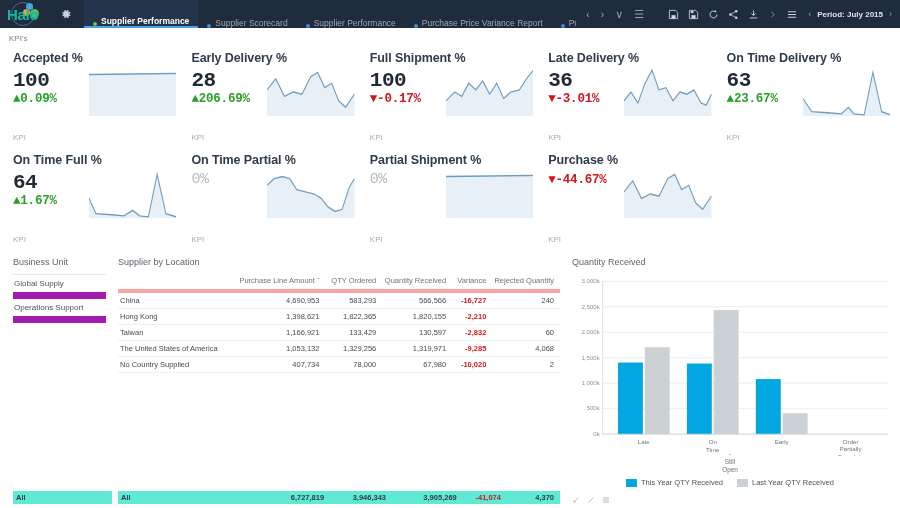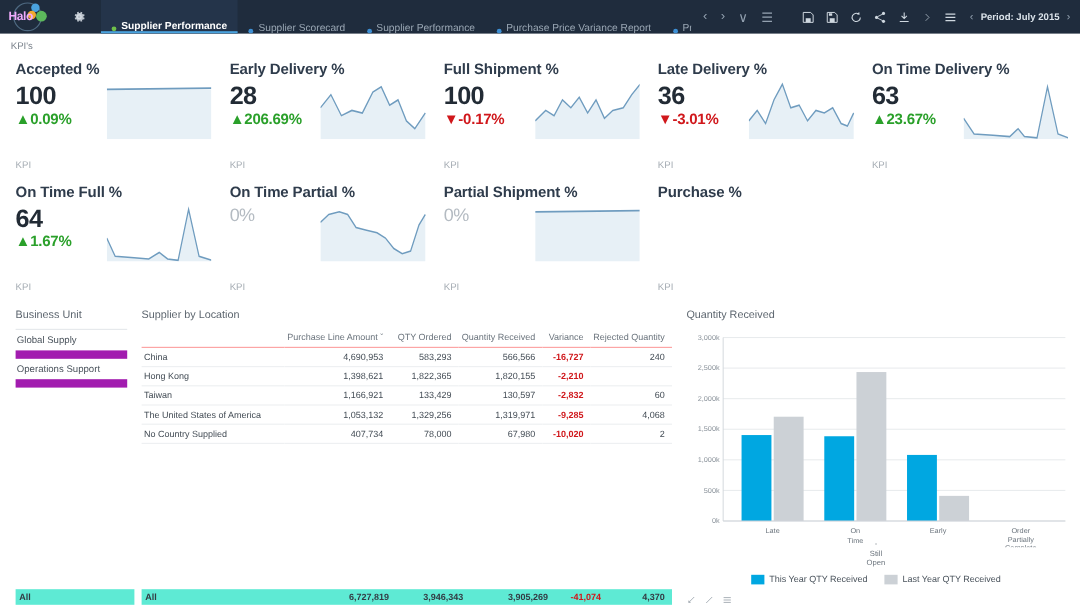--- a/index.html
+++ b/index.html
@@ -12,21 +12,21 @@
     -webkit-font-smoothing: antialiased;
   }
 
   
   .topbar {
     height:28px; background:#1f2c3d; display:flex; align-items:stretch;
     color:#c3ccd6; position:relative;
   }
   .logo {
     width:52px; display:flex; align-items:center; padding-left:7px;
-    font-size:10px; font-weight:bold; color:#f0abfc; letter-spacing:-.3px;
+    font-size:15px; font-weight:bold; color:#14b8a6; letter-spacing:-.3px;
     position:relative;
     text-align:center;
   }
   .logo .ring {
     position:absolute; left:11px; top:2px; width:24px; height:24px;
     border:1.4px solid #4f6a82; border-radius:50%;
   }
   .logo .d1,.logo .d2,.logo .d3 { position:absolute; border-radius:50%; }
   .logo .d1 { width:7px; height:7px; background:#4aa3df; left:26px; top:3px; }
   .logo .d2 { width:7px; height:7px; background:#f0a830; left:23px; top:9px; }
@@ -61,21 +61,21 @@
   .kpis-label { padding:6px 0 2px 9px; font-size:8px; color:#7b838c; }
   .kpi-grid {
     display:grid; grid-template-columns:repeat(5,1fr);
     padding:0 4px;
   }
   .kpi {
     padding:6px 6px 4px 9px; height:102px; position:relative;
   }
   .kpi-title { font-size:12.5px; font-weight:bold; color:#2f3c4c; letter-spacing:-.1px; }
   .kpi-body { display:flex; align-items:flex-start; margin-top:5px; }
-  .kpi-nums { width:76px; flex:0 0 auto; }
+  .kpi-nums { width:76px; flex:0 0 auto;font-family:Liberation Mono, monospace; }
   .kpi-value { font-size:21px; font-weight:bold; color:#222b35; line-height:1.02; letter-spacing:-.5px;}
   .kpi-value.muted { font-size:15px; font-weight:normal; color:#b4bbc2; }
   .kpi-delta { font-size:12.5px; font-weight:bold; margin-top:1px; letter-spacing:-.2px; }
   .kpi-delta.up { color:#2aa02a; }
   .kpi-delta.down { color:#d0171b; }
   .kpi-delta.lone { font-size:12.5px; }
   .spark { flex:1 1 auto; height:48px; margin-top:-2px; }
   .spark svg { display:block; width:100%; height:100%; }
   .kpi-foot { position:absolute; left:9px; bottom:5px; font-size:8px; color:#a6adb4; }
 
@@ -85,21 +85,21 @@
   .panel-tbl { width:452px; flex:0 0 auto; padding:6px 4px 0 6px; }
   .panel-chart { flex:1 1 auto; padding:6px 8px 0 8px; }
   .panel-title { font-size:9px; color:#5d666f; margin-bottom:7px; }
 
   .bu-list { border-top:1px solid #e6e9ec; }
   .bu-item { font-size:8px; color:#4a535c; padding:4px 0 4px 1px; border-bottom:7px solid #a21caf; cursor:pointer;}
 
   table.grid { width:100%; border-collapse:collapse; font-size:7.5px; }
   table.grid th {
     font-weight:normal; color:#6b747d; text-align:right; padding:2px 6px 4px 2px;
-    border-bottom:1px solid #fca5a5; white-space:nowrap;
+    border-bottom:4px solid #fca5a5; white-space:nowrap;
   }
   table.grid th.first { text-align:left; }
   table.grid td {
     text-align:right; padding:3px 6px 3px 2px; color:#434c55;
     border-bottom:1px solid #eef0f2; white-space:nowrap;
   }
   table.grid td.first { text-align:left; }
   table.grid td.neg { color:#d0171b; font-weight:bold; }
 
   
@@ -347,20 +347,31 @@
           <path d="M0,6 L100,6 L100,44 L0,44 Z" fill="#e7f0f6"></path>
           <path d="M0,6 L100,5" stroke="#6f9cbf" stroke-width="1.4" fill="none"></path>
         </svg>
       </div>
     </div>
     <div class="kpi-foot">KPI</div>
   </div>
 
   <div class="kpi">
     <div class="kpi-title">Purchase %</div>
+    <div class="kpi-body">
+      <div class="kpi-nums">
+        <div class="kpi-delta down lone">▼<span>-44.67%</span></div>
+      </div>
+      <div class="spark">
+        <svg viewBox="0 0 100 44" preserveAspectRatio="none">
+          <path d="M0,20 L10,10 L20,26 L30,22 L40,24 L50,8 L58,4 L66,18 L74,14 L82,30 L90,36 L100,24 L100,44 L0,44 Z" fill="#e7f0f6"></path>
+          <path d="M0,20 L10,10 L20,26 L30,22 L40,24 L50,8 L58,4 L66,18 L74,14 L82,30 L90,36 L100,24" stroke="#6f9cbf" stroke-width="1.2" fill="none"></path>
+        </svg>
+      </div>
+    </div>
     <div class="kpi-foot">KPI</div>
   </div>
 
   <div></div>
 </div>
 
 <div class="lower">
 
   <div class="panel-bu">
     <div class="panel-title">Business Unit</div>

